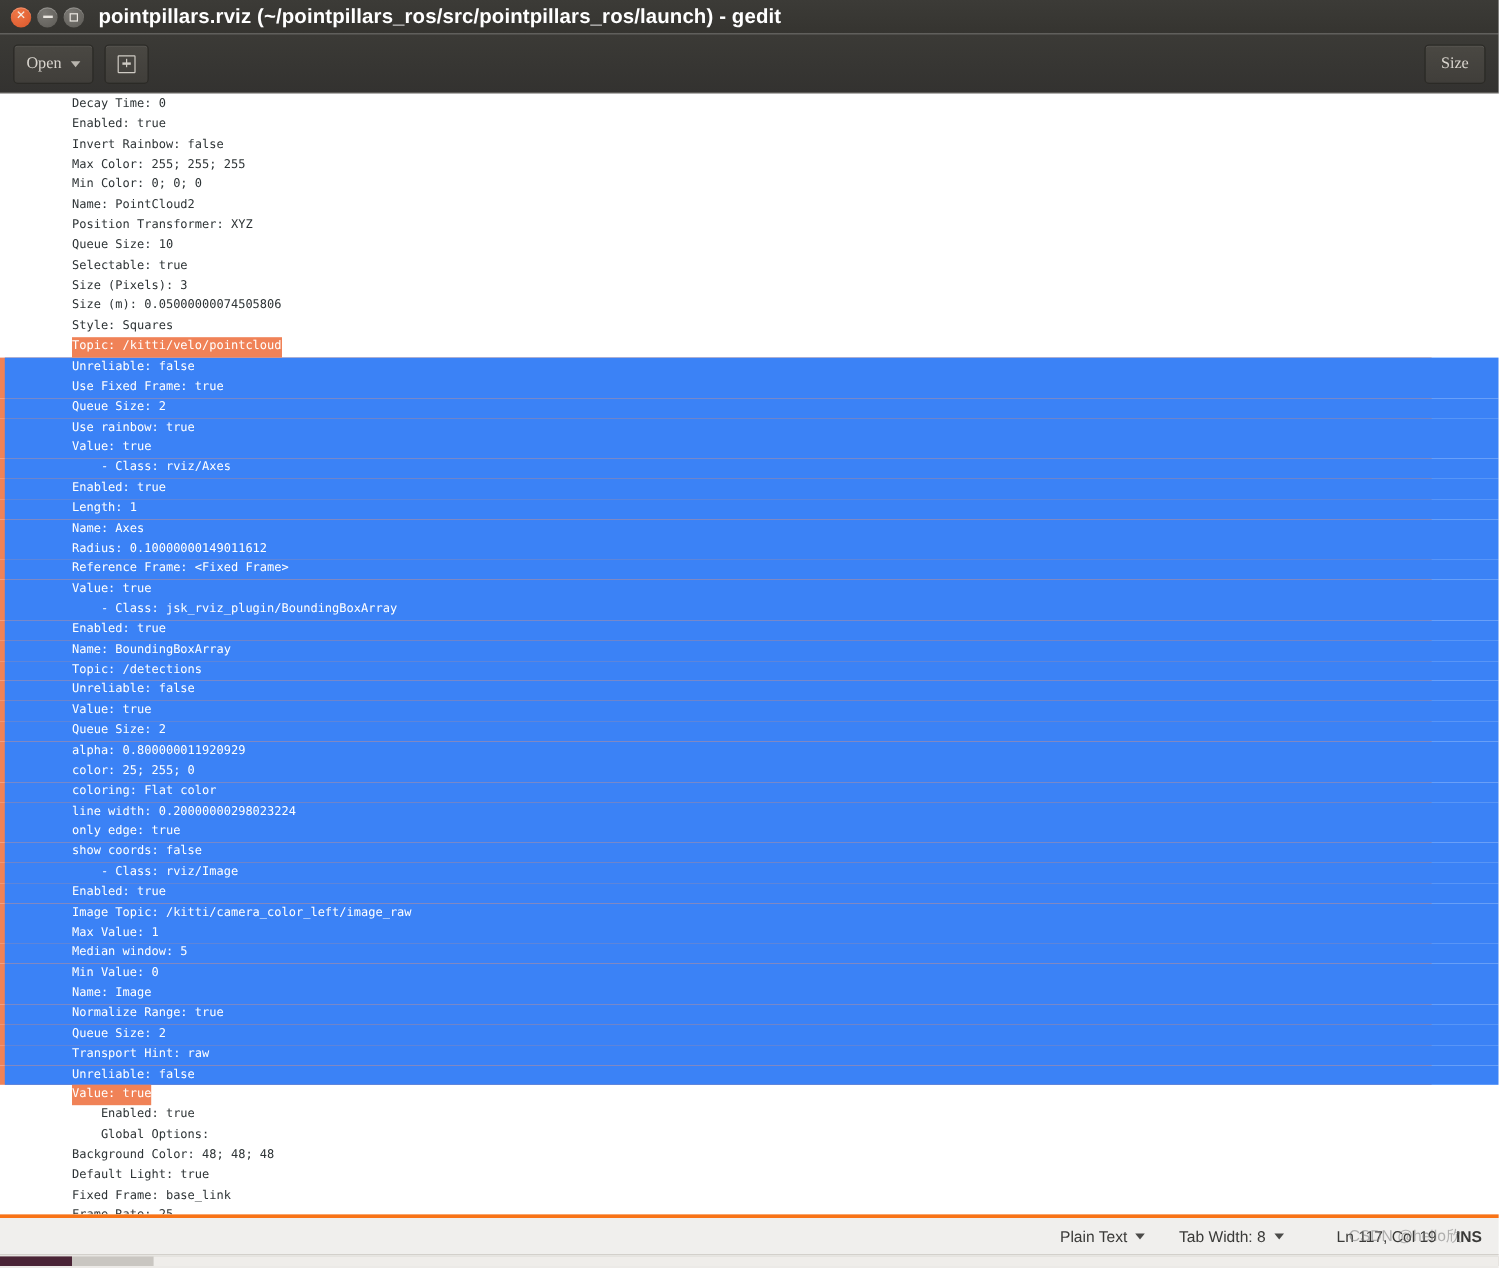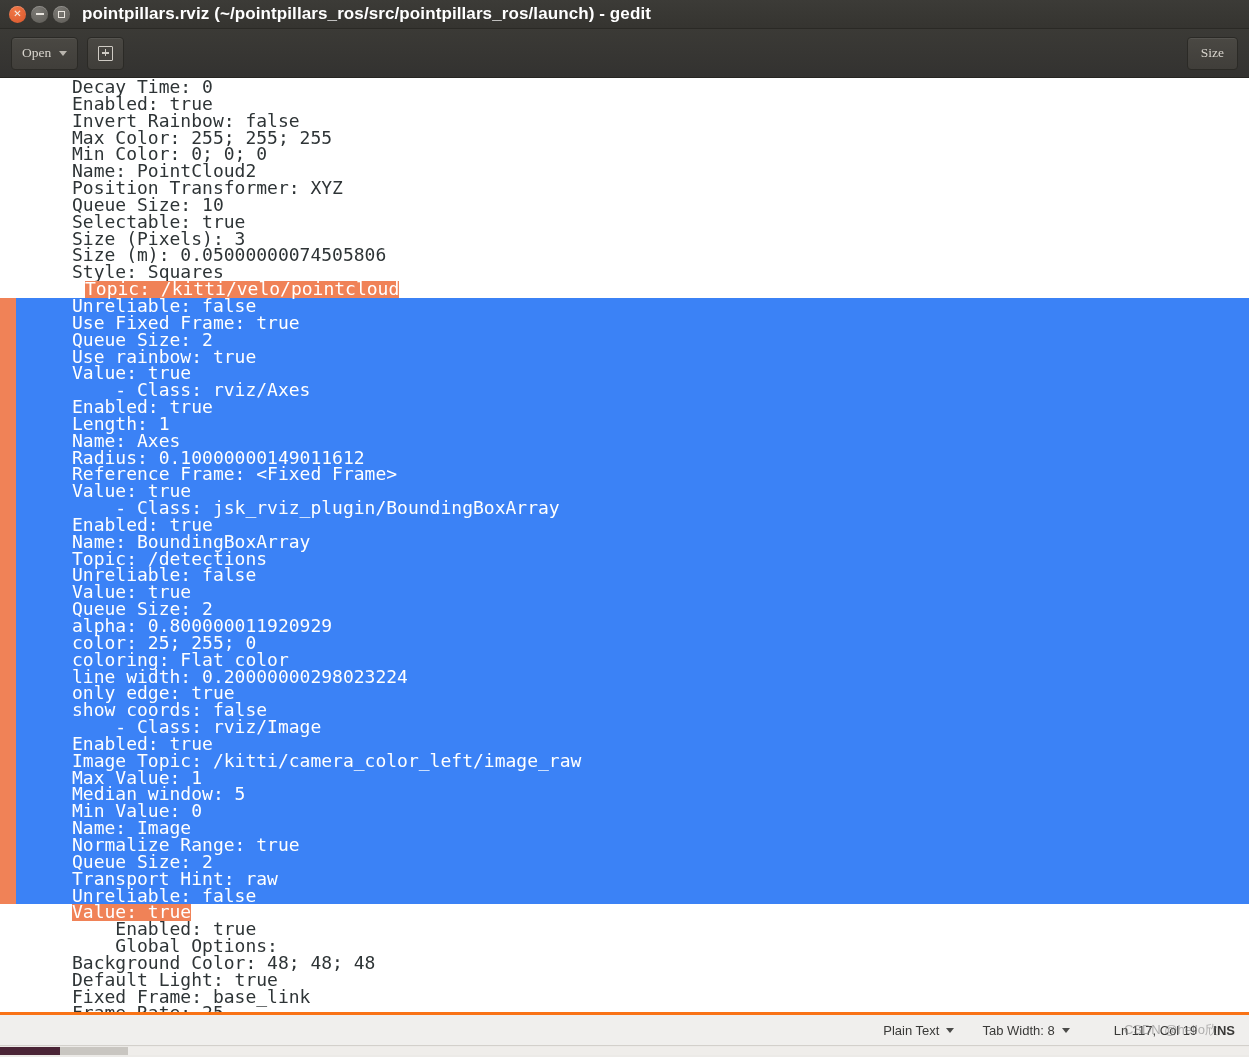--- a/index.html
+++ b/index.html
@@ -99,42 +99,42 @@
 
   
   .editor {
     position: relative;
     flex: 1 1 auto;
     background: #ffffff;
     overflow: hidden;
   }
   .code {
     position: absolute;
-    top: 0; left: 16px; right: 0;
+    top: 0; left: 4px; right: 0;
     padding-top: 1px;
     font-family: "DejaVu Sans Mono", "Liberation Mono", monospace;
-    font-size: 18px;
+    font-size: 10px;
     line-height: 16.85px;
     color: #2e3436;
     white-space: pre;
   }
   .ln { display: block; height: 16.85px; padding-left: 56px; }
   .ln .seg { display: inline; }
   
   .ln.sel { background: #3b82f6; color: #ffffff; }
   
   .ln.sel.full {
     padding-left: 0;
     margin-left: 0;
     box-shadow: -56px 0 0 0 #f08257;
   }
   .ln.sel.full .seg { margin-left: 56px; }
   
   .ln.sel.start { padding-left: 56px; background: transparent; color:#2e3436;}
-  .ln.sel.start .seg { background: #f08257; color: #ffffff; display:inline-block;margin-left:13px; }
+  .ln.sel.start .seg { background: #f08257; color: #ffffff; display:inline-block; }
   
   .ln.sel.end { padding-left: 0; background: transparent; color: #2e3436; box-shadow: none;}
   .ln.sel.end .seg { background: #f08257; color:#ffffff; display:inline-block; margin-left:56px;}
 
   
   .statusbar {
     height: 30px;
     background: #f0efed;
     border-top: 3px solid #f97316;
     display: flex; align-items: center; justify-content: flex-end;

